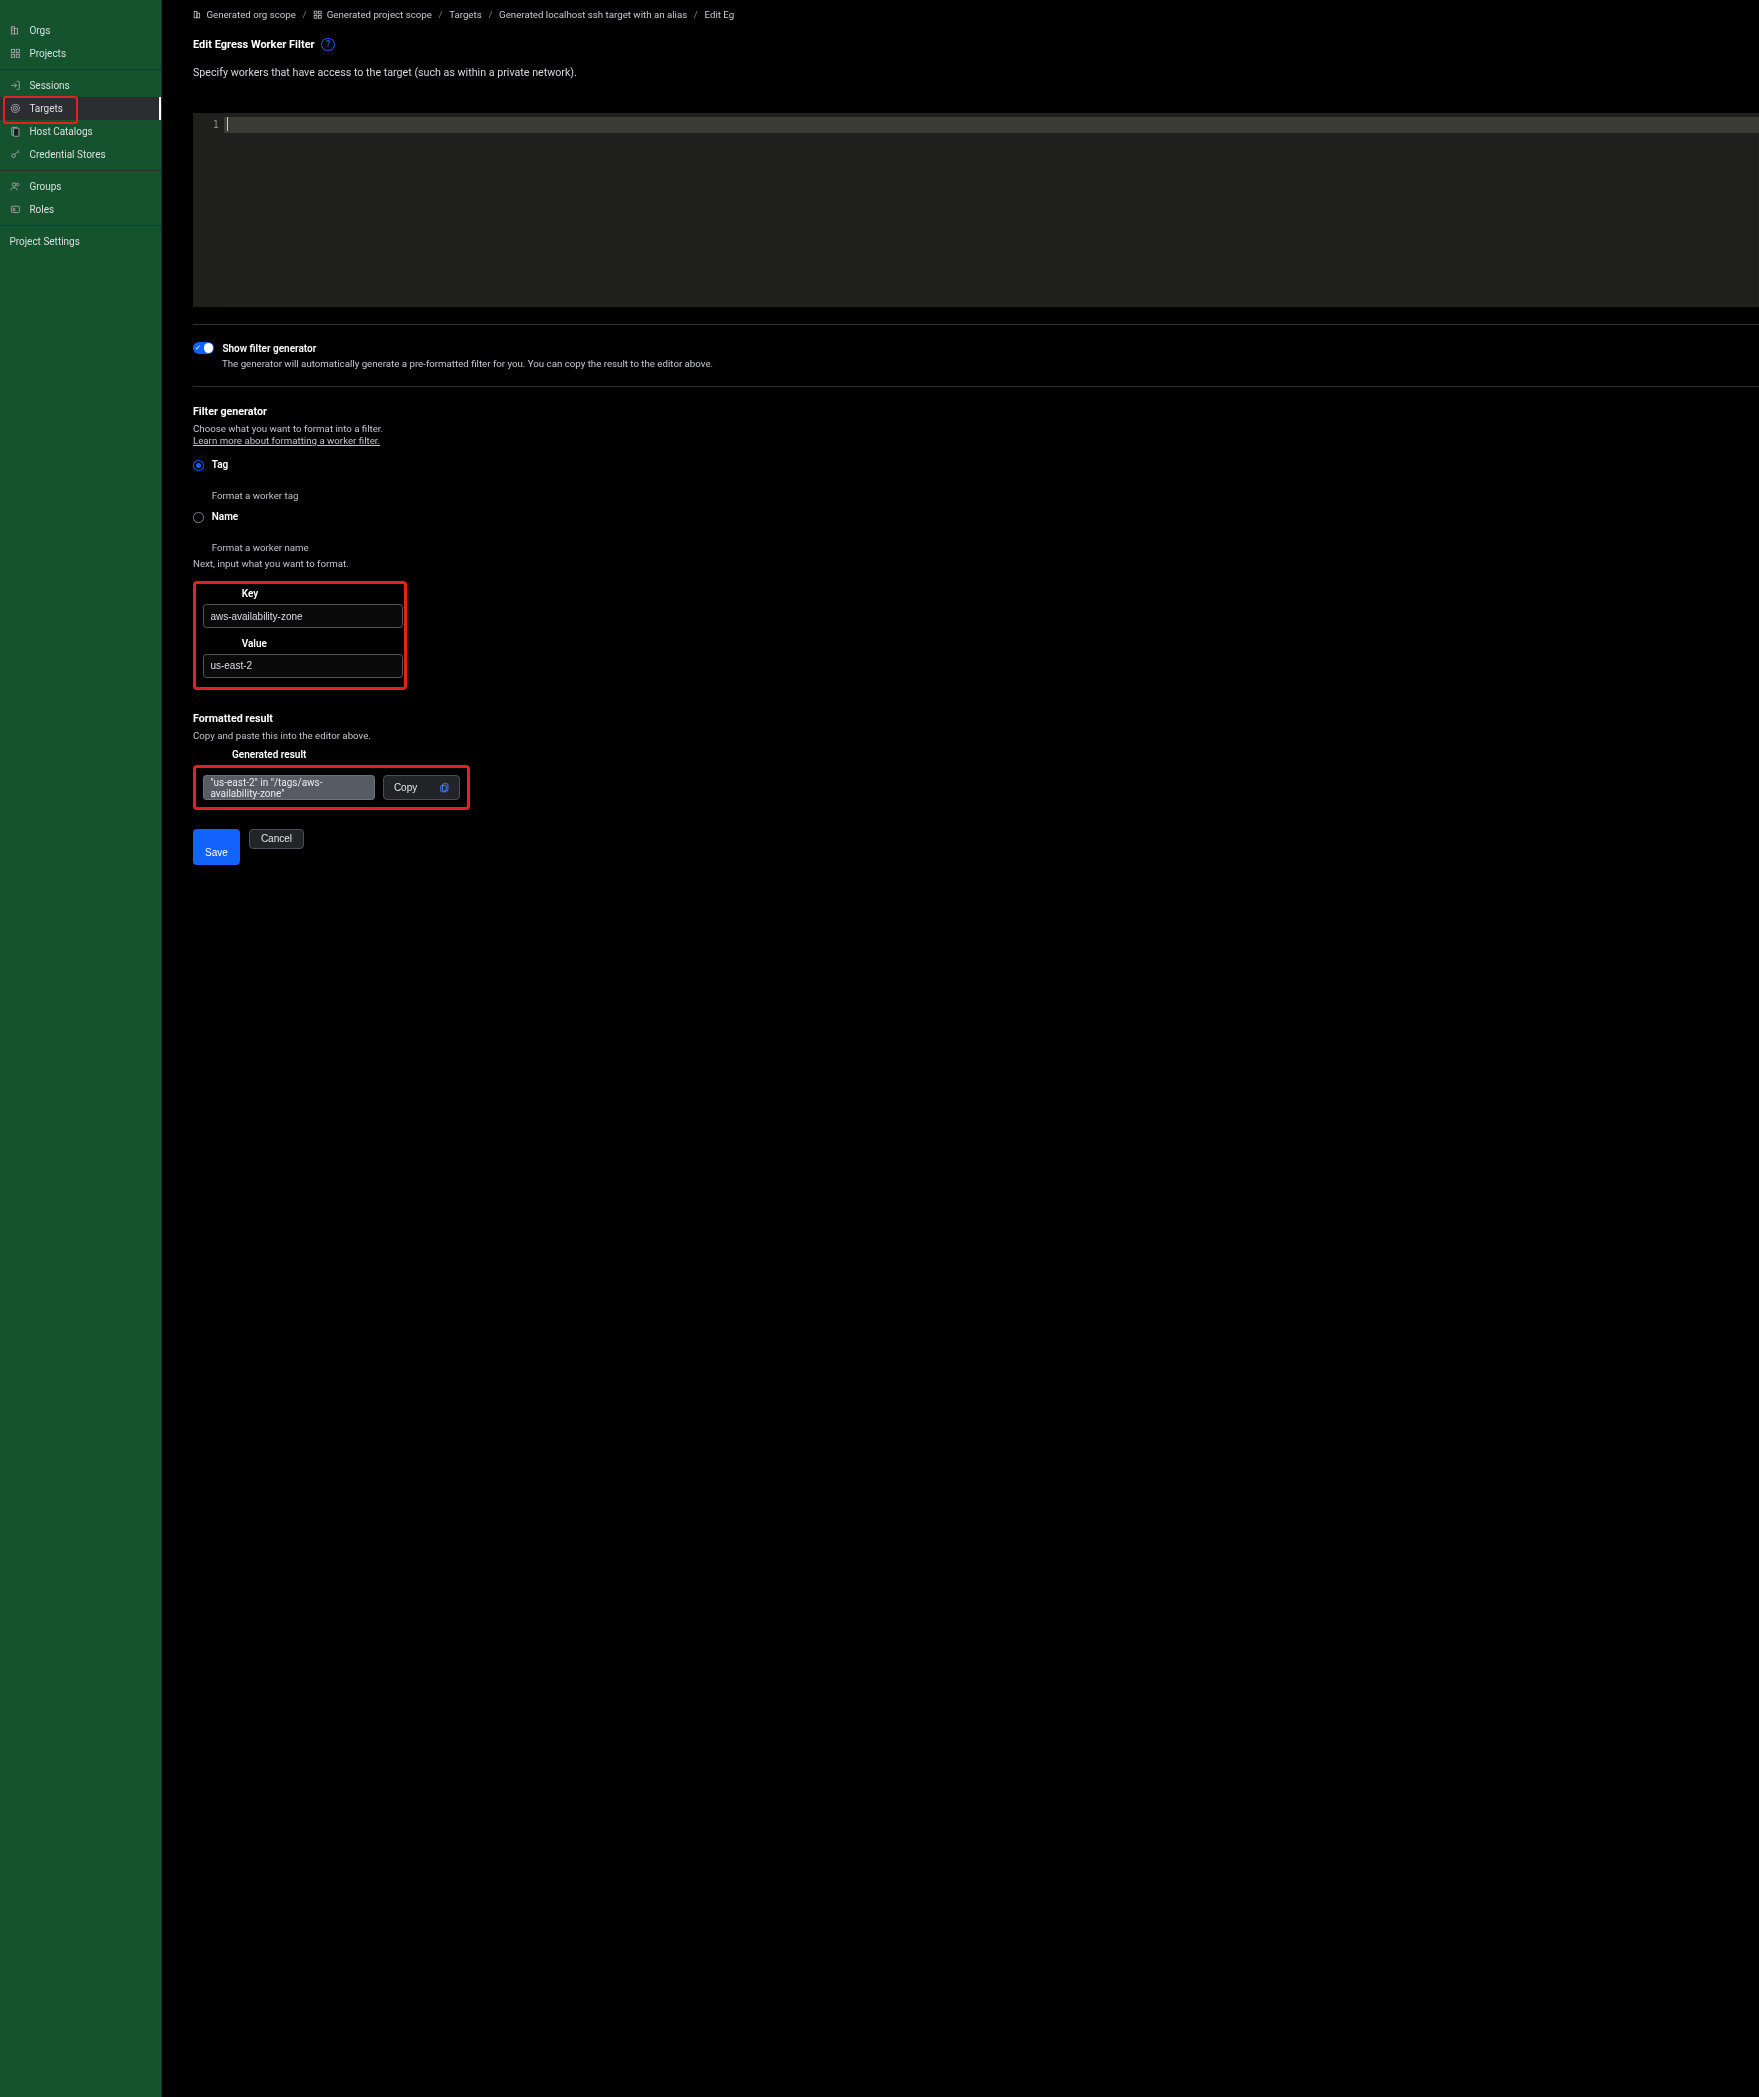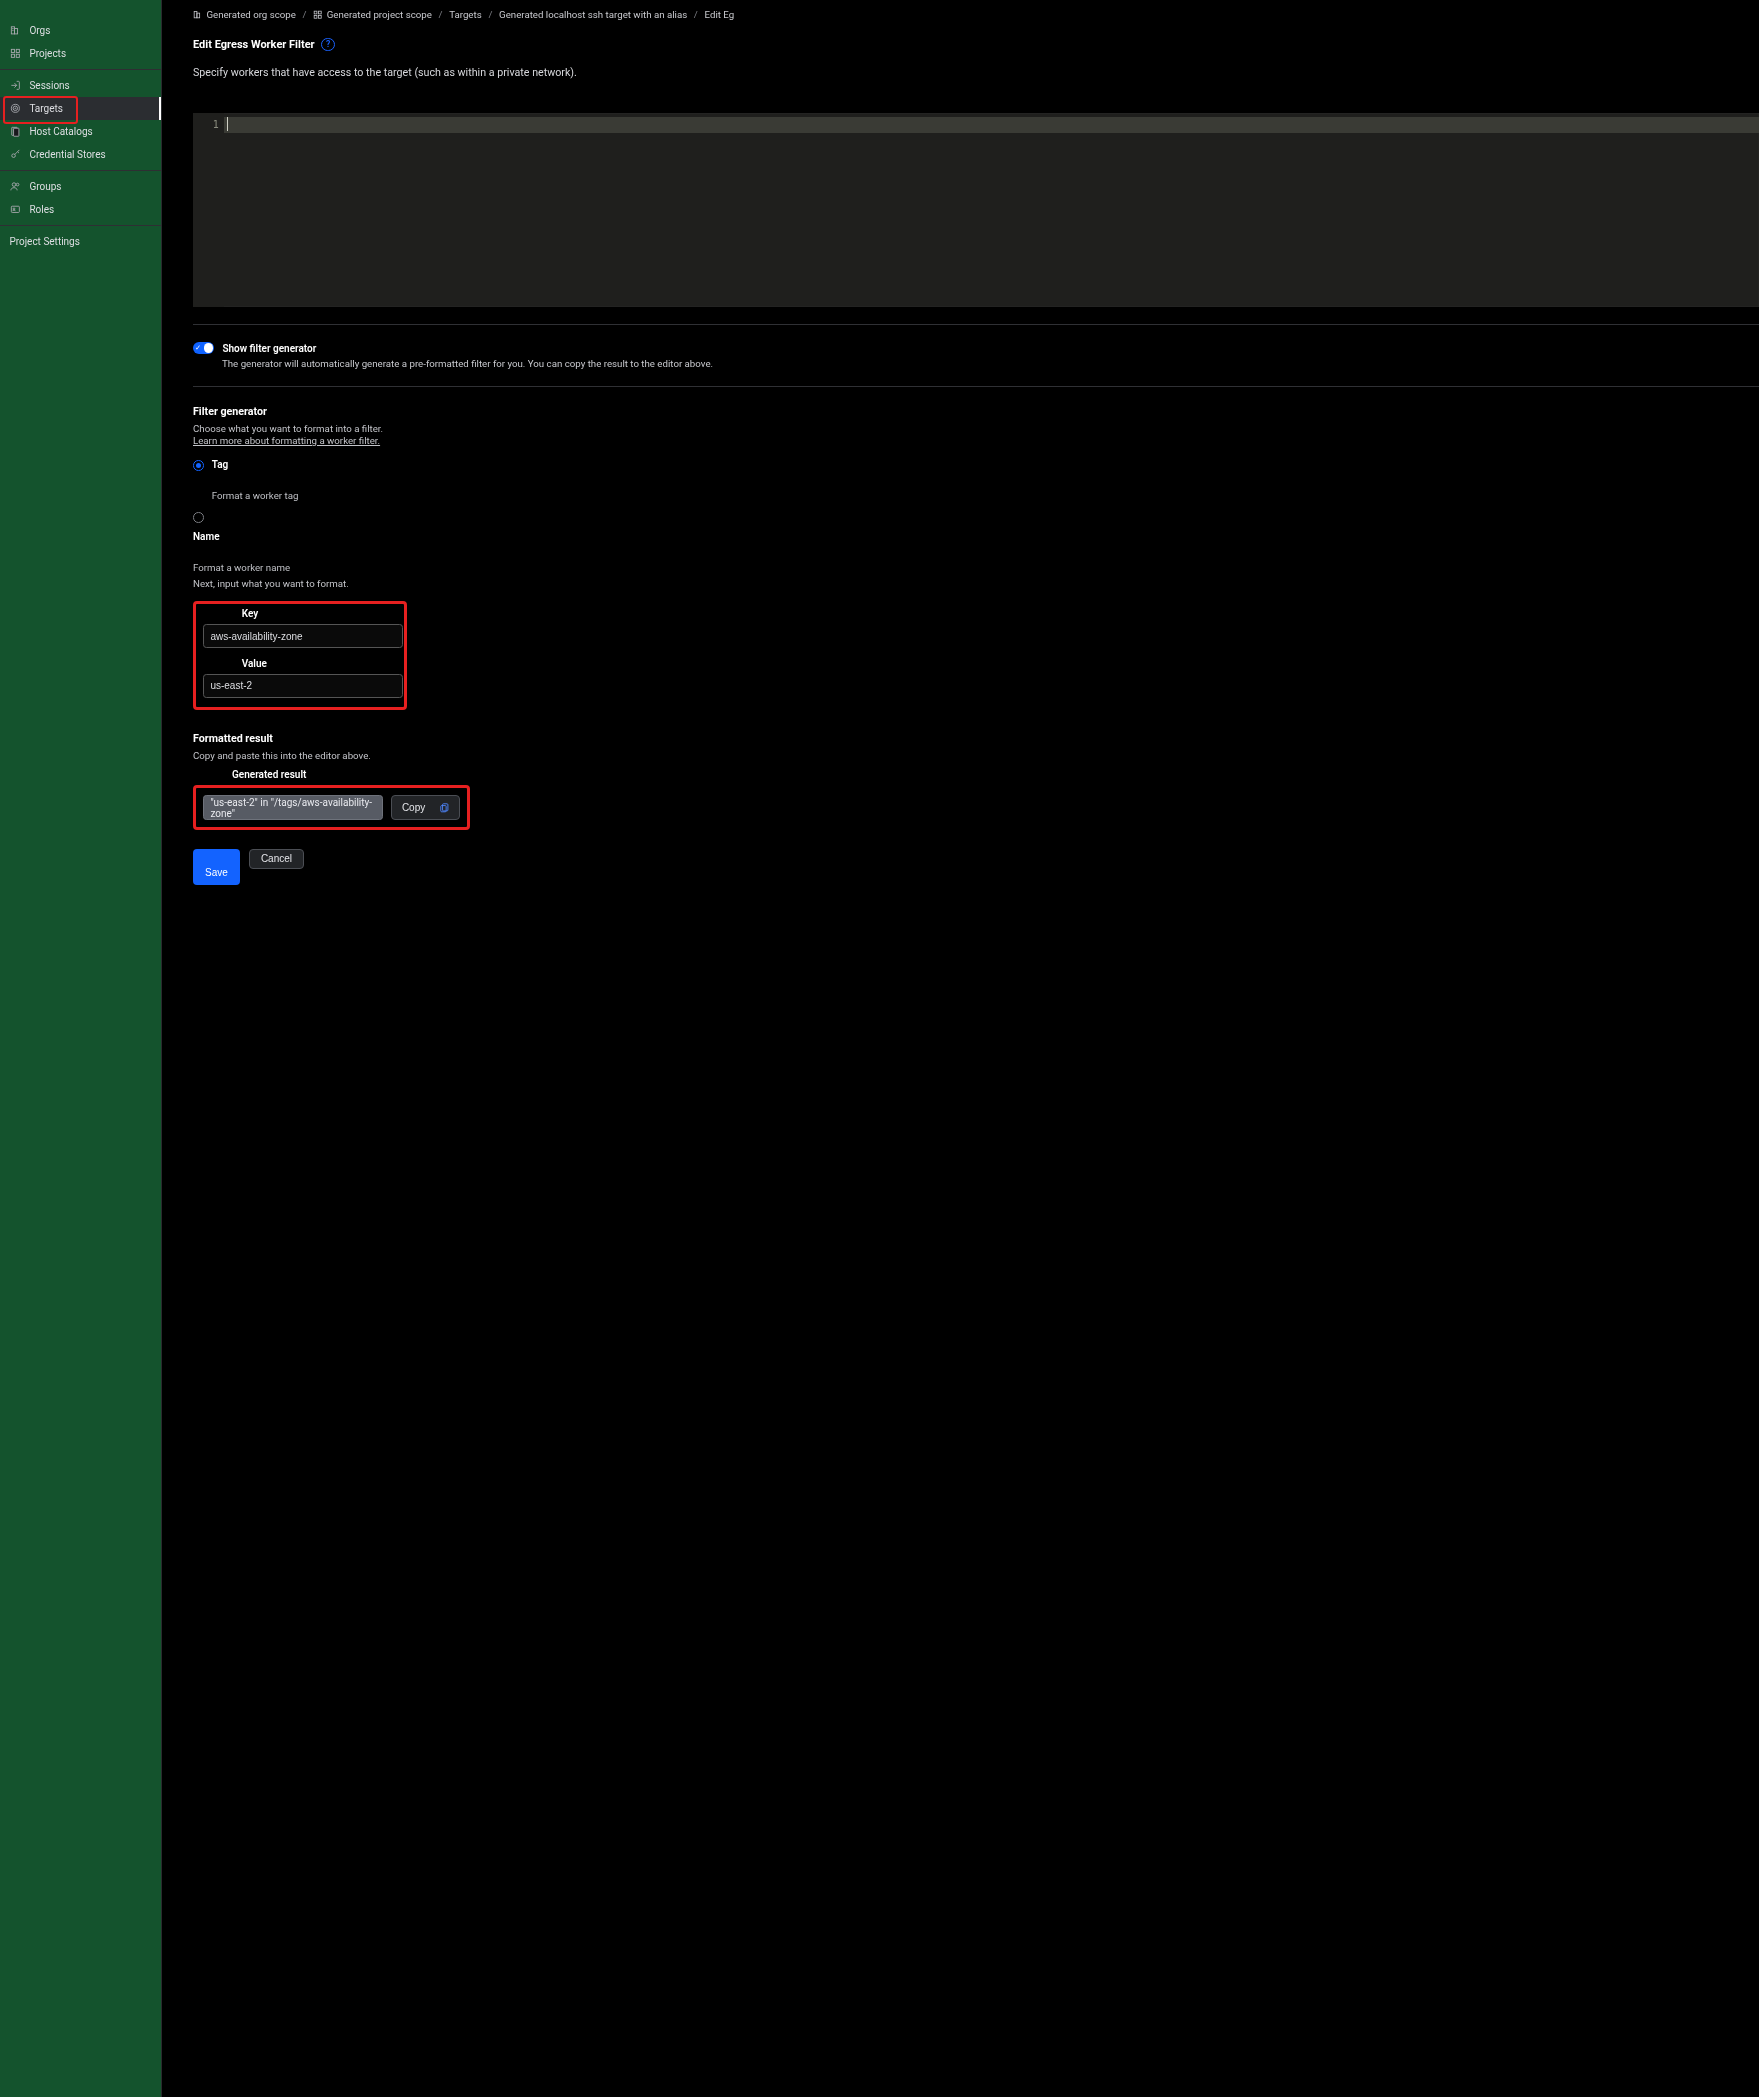--- a/index.html
+++ b/index.html
@@ -338,21 +338,21 @@
   .copy-btn {
     height: 25.4px;
     padding: 0 9.4px;
     background: #222427;
     border: 0.7px solid #4b4e54;
     border-radius: 4px;
     color: #e5e6ea;
     font-size: 10px;
     display: inline-flex;
     align-items: center;
-    gap: 14px;
+    gap: 22px;
     cursor: pointer;
     text-align: right;
   }
   .copy-btn svg {
     width: 10.7px;
     height: 10.7px;
     stroke: #4f87ff;
     fill: none;
     stroke-width: 2;
   }
@@ -569,21 +569,21 @@
       <a class="link">Learn more about formatting a worker filter.</a>
 
       <div class="radio-group">
         <div class="radio-row">
           <span class="radio checked"></span>
           <div>
             <div class="radio-label">Tag</div>
             <div class="radio-desc">Format a worker tag</div>
           </div>
         </div>
-        <div class="radio-row" style="margin-top:9.4px;flex-direction:column;">
+        <div class="radio-row" style="margin-top:9.4px;">
           <span class="radio"></span>
           <div>
             <div class="radio-label">Name</div>
             <div class="radio-desc">Format a worker name</div>
           </div>
         </div>
       </div>
 
       
       <p class="muted">Next, input what you want to format.</p>

